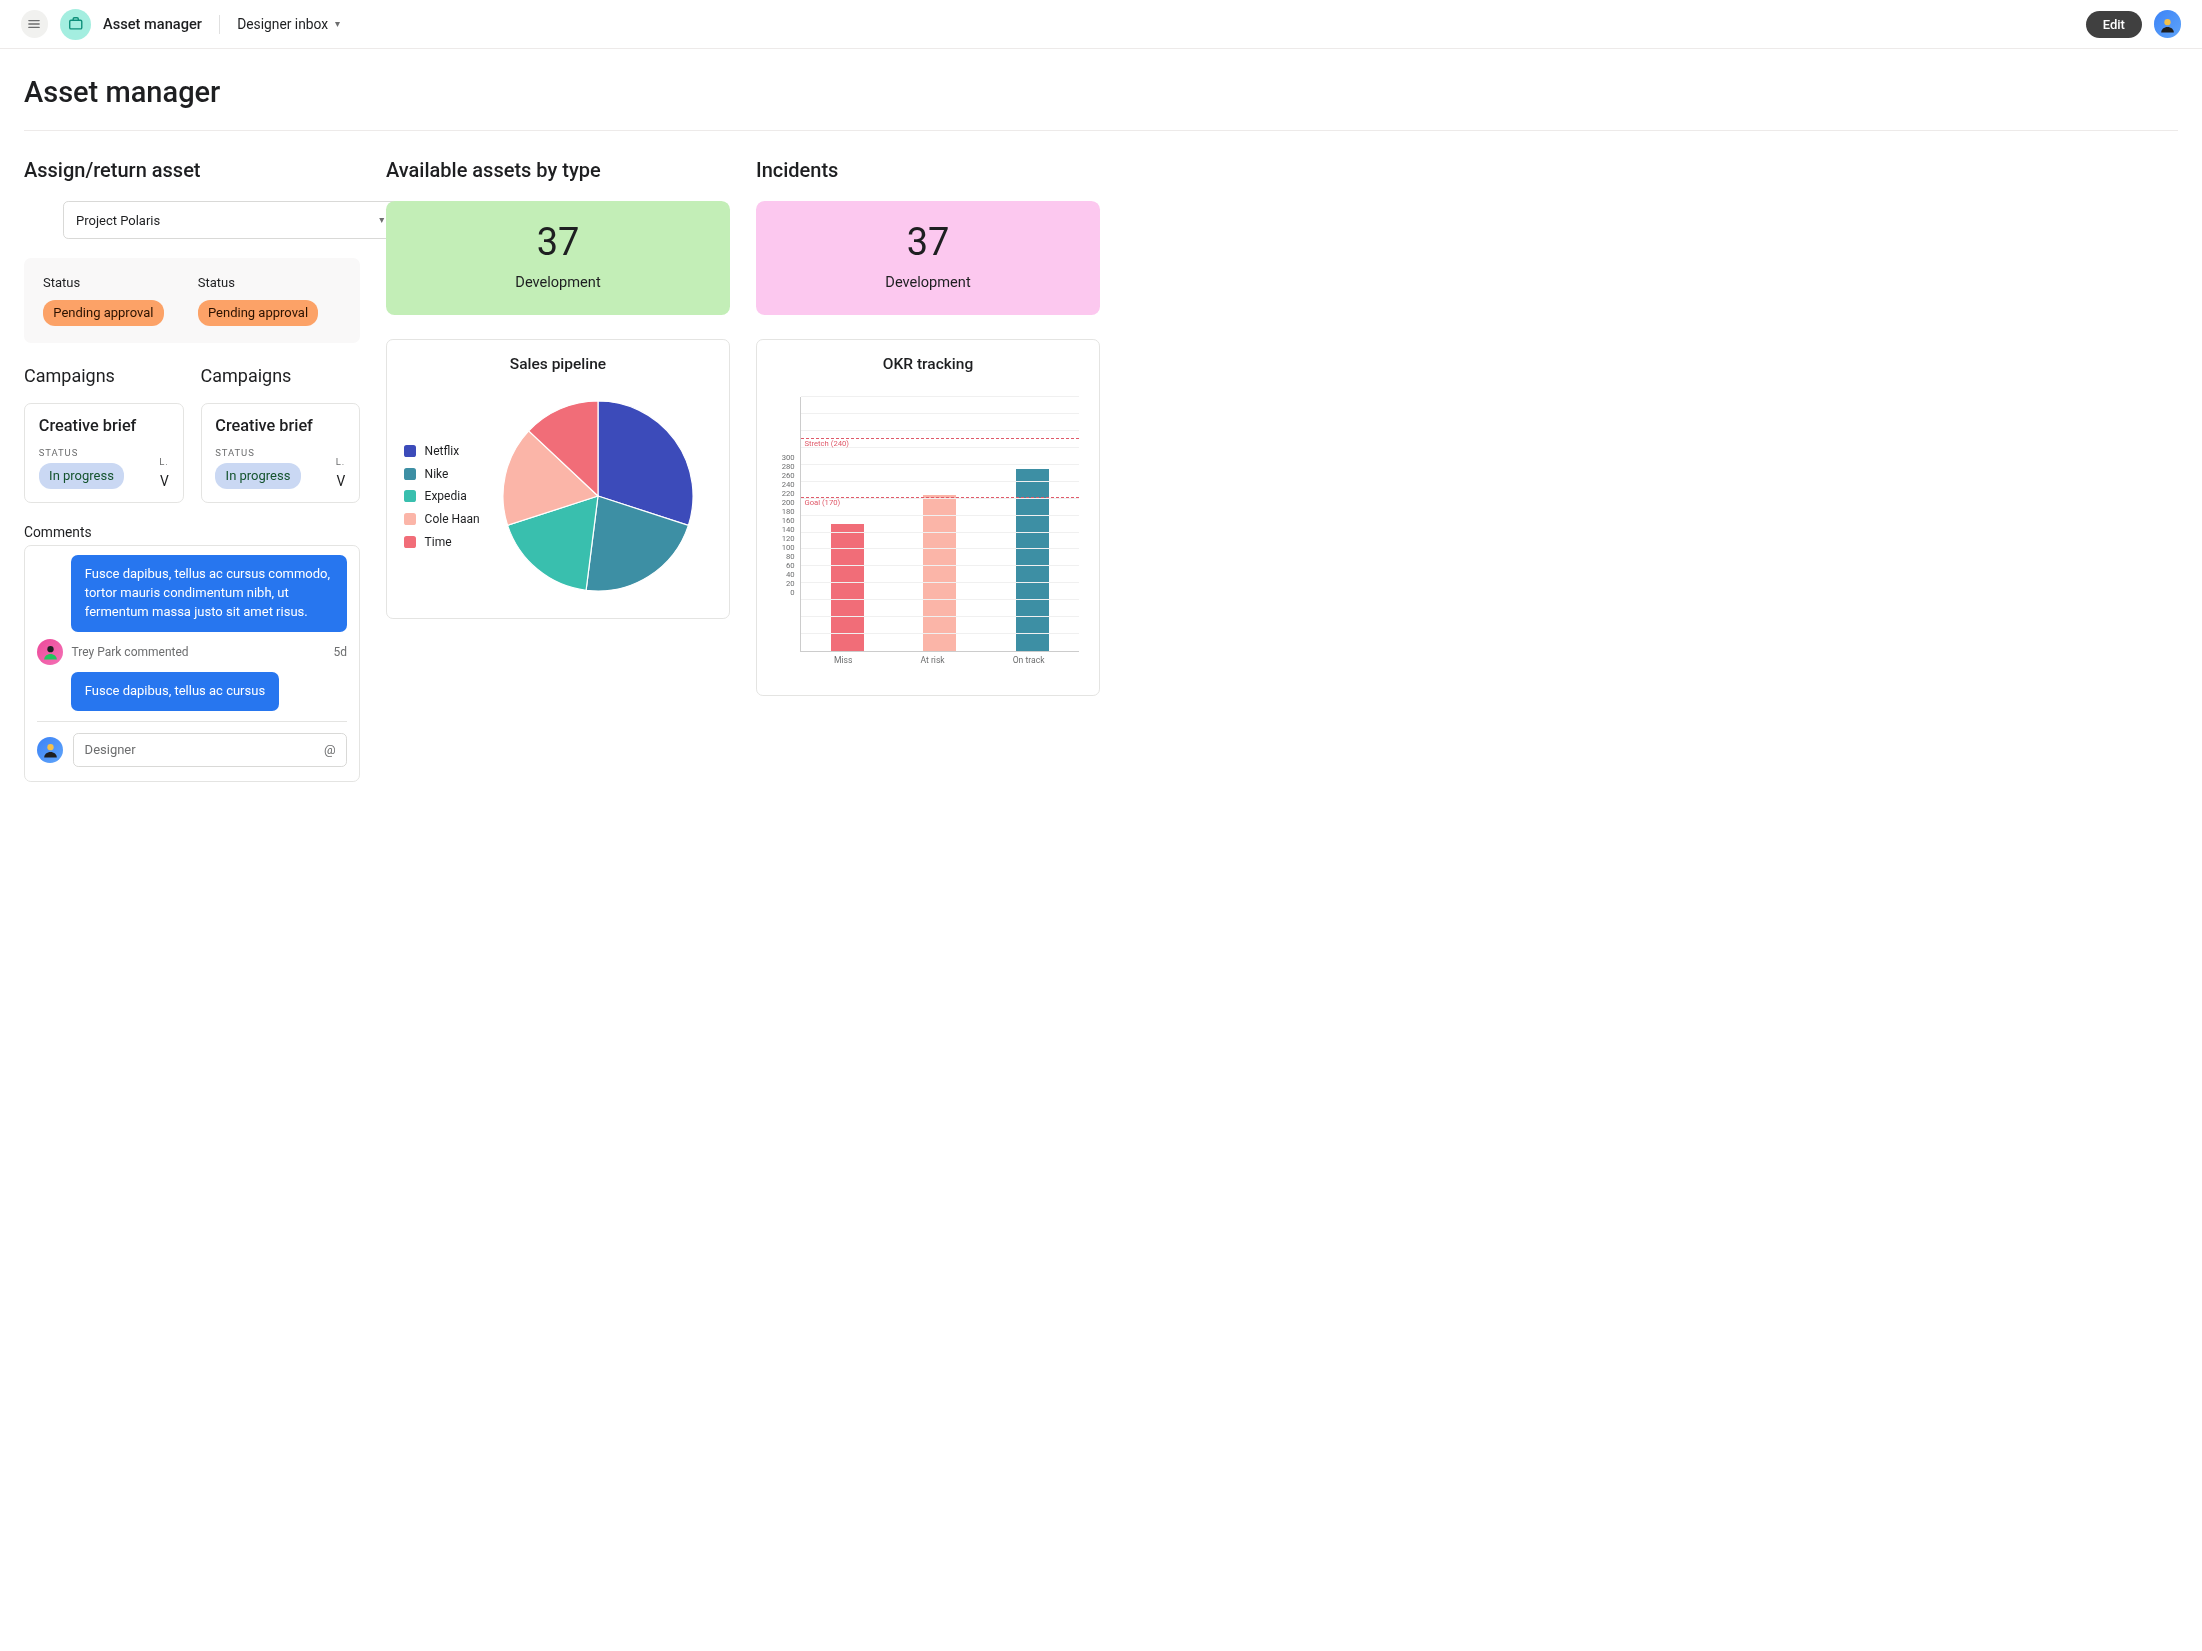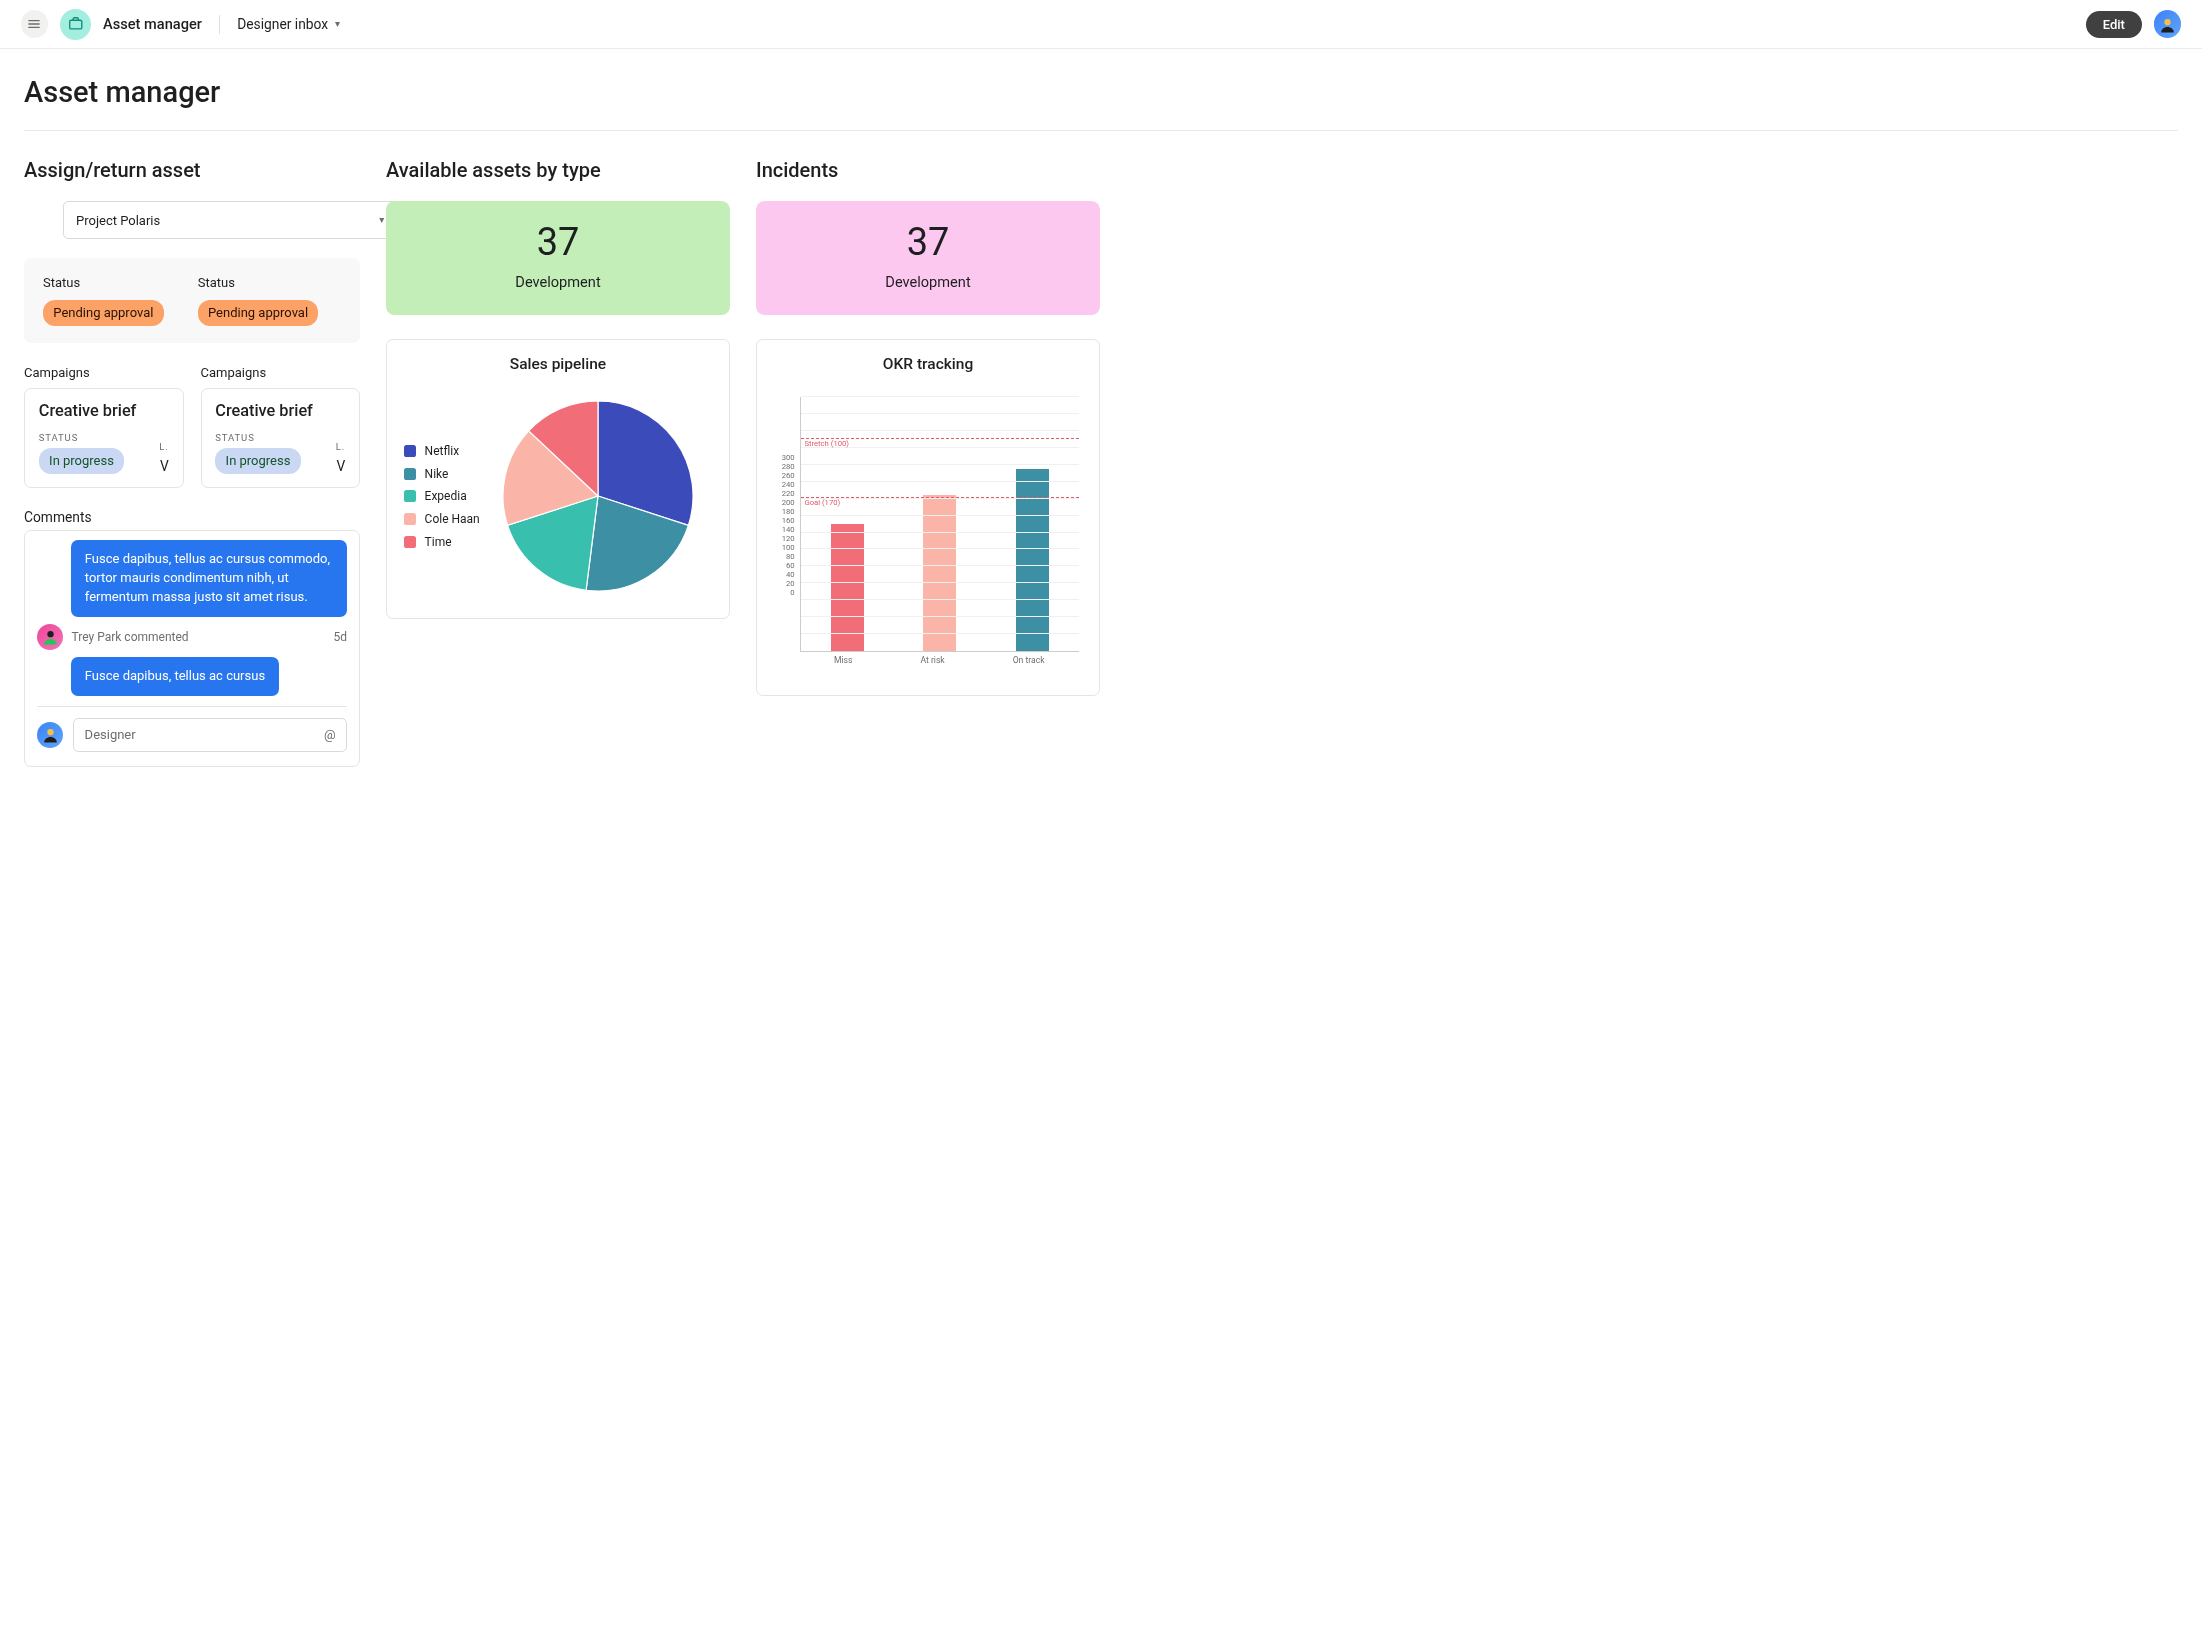--- a/index.html
+++ b/index.html
@@ -28,21 +28,21 @@
 
 
 .select-box { width: 100%; border: 0.9px solid #d9d9d7; border-radius: 5.2px; padding: 10.3px 12px; font-size: 13px; display: flex; justify-content: space-between; align-items: center; cursor: pointer; margin-left: 39px; }
 .status-panel { background: #f9f8f8; border-radius: 6.9px; padding: 17px 19px; margin-top: 19px; display: flex; gap: 34px; }
 .status-block .lbl { font-size: 13px; margin-bottom: 10.3px; display:block; }
 .pill { display: inline-block; padding: 5.2px 10.3px; border-radius: 12px; font-size: 13px; }
 .pill.orange { background: #fca267; color: #2b1200; }
 .pill.blue { background: #cad8f3; color: #14532d; }
 .campaigns-row { display: flex; gap: 17px; margin-top: 22.4px; }
 .campaigns-col { flex: 1; }
-.sub-h { font-size: 13px; margin-bottom: 8px; }
+.sub-h { font-size: 18px; margin-bottom: 17px; }
 .card { border: 0.9px solid #e4e4e2; border-radius: 6.9px; padding: 12px 13.8px 13.8px; }
 .card-title { font-size: 16.3px; font-weight: 500; margin-bottom: 12px; }
 .card-row { display: flex; justify-content: space-between; align-items: flex-end; }
 .tiny-lbl { font-size: 9.5px; letter-spacing: 0.9px; color: #6d6e6f; margin-bottom: 5.2px; display:block; }
 .comments-h { font-size: 13.8px; margin-top: 20.6px; margin-bottom: 5.2px; }
 .comments-box { border: 0.9px solid #e4e4e2; border-radius: 6.9px; padding: 8.6px 12px 13.8px; max-height: 275px; overflow: hidden; }
 .comment { margin-bottom: 7px; }
 .comment-head { display: flex; align-items: center; gap: 8.6px; font-size: 12px; color: #6d6e6f; margin-bottom: 6.9px; }
 .comment-head .time { margin-left: auto; }
 .bubble { background: #2776ef; color: #fff; padding: 10.3px 13.8px; border-radius: 6.9px; font-size: 13px; line-height: 1.45; margin-left: 34px; display:inline-block; max-width: calc(100% - 34px); }
@@ -284,21 +284,21 @@
               <div class="gridline" style="bottom: 40%;"></div>
               <div class="gridline" style="bottom: 46.6667%;"></div>
               <div class="gridline" style="bottom: 53.3333%;"></div>
               <div class="gridline" style="bottom: 60%;"></div>
               <div class="gridline" style="bottom: 66.6667%;"></div>
               <div class="gridline" style="bottom: 73.3333%;"></div>
               <div class="gridline" style="bottom: 80%;"></div>
               <div class="gridline" style="bottom: 86.6667%;"></div>
               <div class="gridline" style="bottom: 93.3333%;"></div>
               <div class="gridline" style="bottom: 100%;"></div>
-              <div class="refline" style="bottom: 80%;">Stretch (100)</div>
+              <div class="refline" style="bottom: 80%;">Stretch (240)</div>
               <div class="refline" style="bottom: 56.6667%;">Goal (170)</div>
             </div>
           <div class="xlabels" id="xlabels">
               <div>Miss</div>
               <div>At risk</div>
               <div>On track</div>
             </div>
         </div>
       </div>
     </div>

